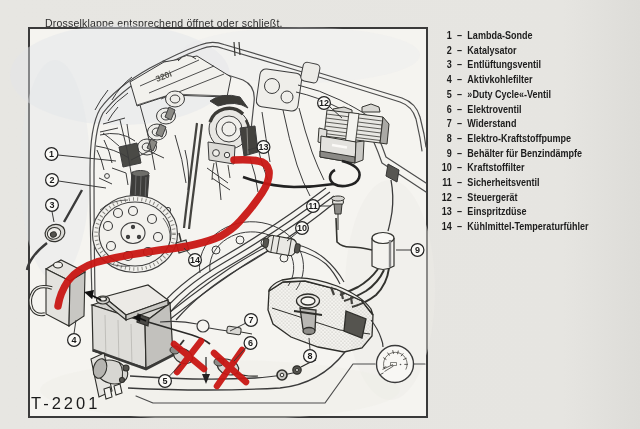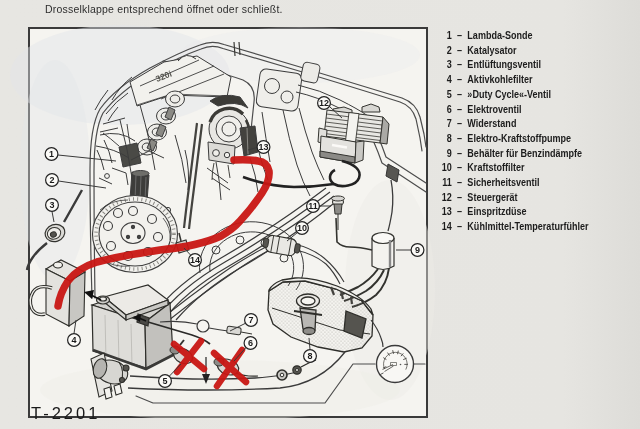--- a/index.html
+++ b/index.html
@@ -1,24 +1,24 @@
 <!DOCTYPE html>
 <html><head>
 <meta charset="utf-8">
 <style>
   html,body{margin:0;padding:0;}
   body{width:640px;height:429px;overflow:hidden;position:relative;
        background:linear-gradient(90deg,#e7e6e2 0%,#e6e5e1 88%,#dddcd8 100%);
        font-family:"Liberation Sans", sans-serif;}
-  #caption{position:absolute;left:45px;top:3px;font-size:10.5px;color:#2e2e2e;letter-spacing:0.2px;}
+  #caption{position:absolute;left:45px;top:17px;font-size:10.5px;color:#2e2e2e;letter-spacing:0.2px;}
   .lg{position:absolute;left:428px;font-size:11px;font-weight:bold;color:#1c1c1c;white-space:nowrap;
       transform:scaleX(0.82);transform-origin:0 50%;}
   .lg .n{display:inline-block;width:29px;text-align:right;}
   .lg .d{display:inline-block;width:19px;text-align:center;}
-  #tnum{position:absolute;left:31px;top:404px;font-size:16.5px;color:#1a1a1a;letter-spacing:3px;}
+  #tnum{position:absolute;left:31px;top:394px;font-size:16.5px;color:#1a1a1a;letter-spacing:3px;}
   svg{position:absolute;left:0;top:0;}
 </style>
 </head>
 <body>
 
 <div id="caption">Drosselklappe entsprechend öffnet oder schließt.</div>
 
 <div id="legend">
 <div class="lg" style="top:29px"><span class="n">1</span><span class="d">–</span>Lambda-Sonde</div>
 <div class="lg" style="top:43.7px"><span class="n">2</span><span class="d">–</span>Katalysator</div>

